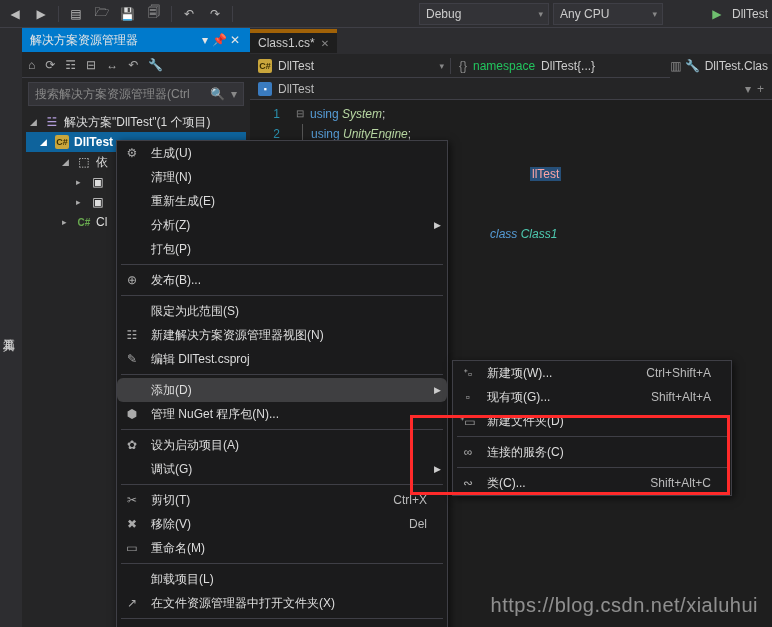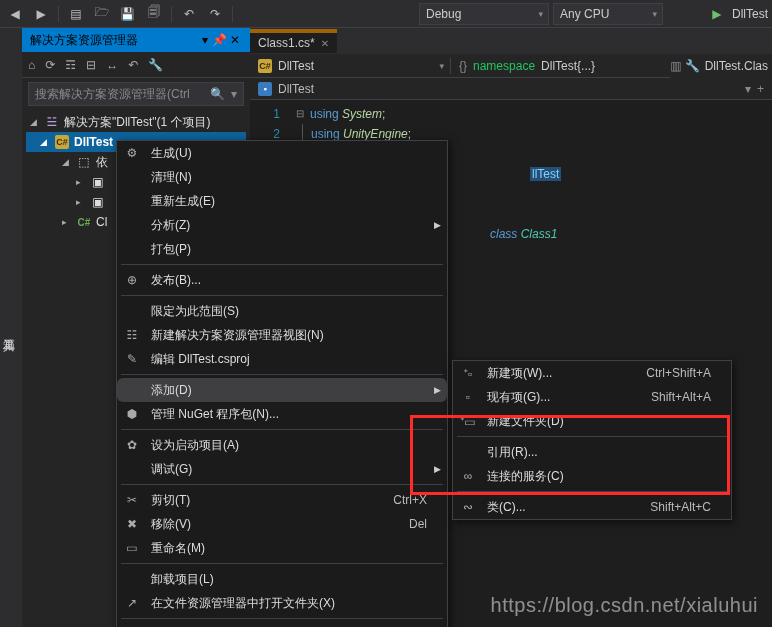--- a/index.html
+++ b/index.html
@@ -6,21 +6,21 @@
 body { background:#2d2d30; color:#ccc; width:772px; height:627px; overflow:hidden; position:relative; }
 .toolbar { height:28px; background:#2d2d30; border-bottom:1px solid #3f3f46; display:flex; align-items:center; padding:0 4px; gap:4px; }
 .tb-btn { width:22px; height:22px; display:flex; align-items:center; justify-content:center; color:#bbb; }
 .tb-sep { width:1px; height:16px; background:#3f3f46; margin:0 2px; }
 .tb-combo { background:#333337; border:1px solid #3f3f46; color:#ccc; height:22px; padding:0 20px 0 6px; display:flex; align-items:center; position:relative; min-width:100px; }
 .tb-combo::after { content:"▾"; position:absolute; right:5px; font-size:9px; color:#888; }
 .play { color:#6fbf6f; }
 .main { display:flex; height:calc(100% - 28px); }
 .sidepanel { width:228px; background:#252526; display:flex; flex-direction:column; }
 .vbar { width:22px; background:#2d2d30; display:flex; flex-direction:column; align-items:center; padding-top:4px; color:#ccc; writing-mode:vertical-lr; }
-.panel-title { background:#007acc; color:#000000; height:24px; display:flex; align-items:center; padding:0 8px; gap:1px; }
+.panel-title { background:#007acc; color:#e5e5e5; height:24px; display:flex; align-items:center; padding:0 8px; gap:1px; }
 .panel-title .spacer { flex:1; }
 .panel-title .ticon { width:14px; display:inline-flex; justify-content:center; }
 .panel-tools { height:26px; background:#252526; border-bottom:1px solid #3f3f46; display:flex; align-items:center; padding:0 6px; gap:10px; color:#aaa; }
 .search { height:24px; background:#333337; border:1px solid #3f3f46; margin:4px 6px; display:flex; align-items:center; padding:0 6px; color:#888; }
 .search .mag { margin-left:auto; }
 .tree { padding:2px 4px; }
 .tree-row { display:flex; align-items:center; height:20px; gap:4px; padding-left:4px; color:#ddd; white-space:nowrap; }
 .tree-row.sel { background:#0e639c; color:#fff; }
 .tree-row .arw { width:10px; font-size:9px; color:#aaa; }
 .tree-row .ico { width:16px; display:inline-flex; justify-content:center; }
@@ -34,21 +34,21 @@
 .nav-combo { flex:1; padding:0 8px; display:flex; align-items:center; gap:6px; color:#ccc; position:relative; }
 .nav-combo::after { content:"▾"; position:absolute; right:6px; color:#888; font-size:9px; }
 .nav-sep { width:1px; height:16px; background:#3f3f46; }
 .breadcrumb { height:22px; background:#252526; border-bottom:1px solid #3f3f46; display:flex; align-items:center; padding:0 8px; gap:6px; color:#bbb; }
 .code { display:flex; flex:1; font-family:Consolas,monospace; font-size:14px; }
 .gutter { width:40px; background:#1e1e1e; color:#2b91af; text-align:right; padding:4px 10px 0 0; line-height:20px; }
 .codetext { padding:4px 0 0 6px; line-height:20px; }
 .kw { color:#569cd6; }
 .type { font-style:italic; color:#b8d7a3; }
 .ns { font-style:italic; color:#4ec9b0; }
-.sel-token { background:#264f78; color:#7dd3fc; padding:0 2px; }
+.sel-token { background:#264f78; color:#fca5a5; padding:0 2px; }
 .outline { border-left:1px solid #555; margin-left:-8px; padding-left:8px; display:inline-block; }
 .navright { position:absolute; right:0; top:26px; height:24px; display:flex; align-items:center; gap:4px; padding-right:4px; background:#252526; }
 .wrench { color:#c0a000; }
 .ctxmenu { position:absolute; background:#1b1b1c; border:1px solid #3f3f46; box-shadow:2px 2px 8px rgba(0,0,0,.6); z-index:100; }
 .ctxmenu.m1 { left:116px; top:140px; width:332px; }
 .ctxmenu.m2 { left:452px; top:360px; width:280px; }
 .mi { height:24px; display:flex; align-items:center; padding:0 20px 0 4px; color:#ddd; gap:8px; position:relative; }
 .mi .mic { width:22px; display:inline-flex; justify-content:center; color:#aaa; }
 .mi .mlab { flex:1; }
 .mi .mshort { color:#bbb; }
@@ -292,24 +292,20 @@
       <span class="mic">▫</span>
       <span class="mlab">现有项(G)...</span>
       <span class="mshort">Shift+Alt+A</span>
     </div>
     <div class="mi">
       <span class="mic">⁺▭</span>
       <span class="mlab">新建文件夹(D)</span>
     </div>
     <div class="msep"></div>
     <div class="mi">
-      <span class="mic"></span>
-      <span class="mlab">引用(R)...</span>
-    </div>
-    <div class="mi">
       <span class="mic">∞</span>
       <span class="mlab">连接的服务(C)</span>
     </div>
     <div class="msep"></div>
     <div class="mi">
       <span class="mic">∾</span>
       <span class="mlab">类(C)...</span>
       <span class="mshort">Shift+Alt+C</span>
     </div>
   </div>

